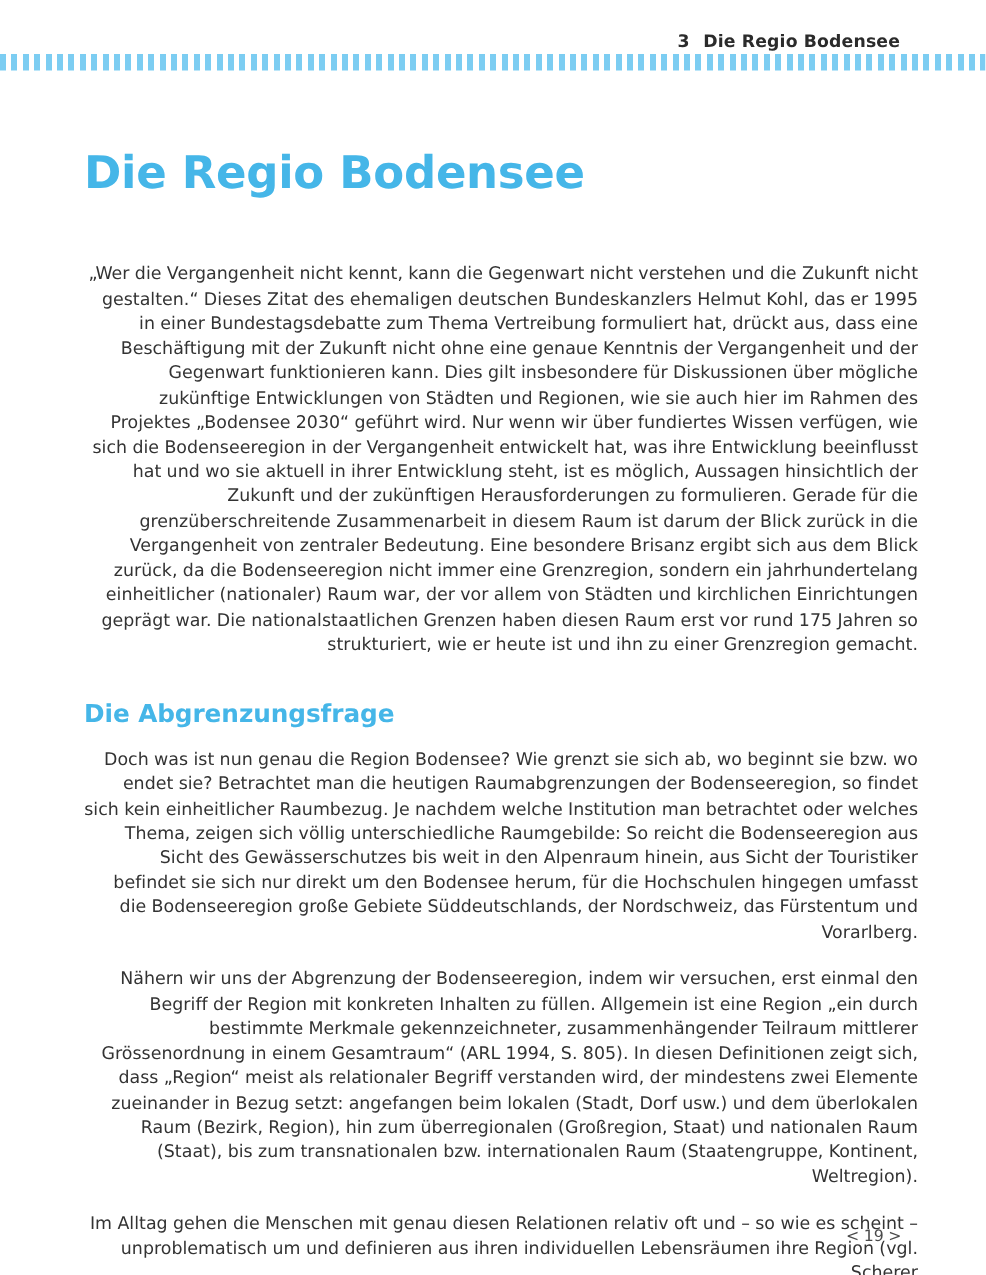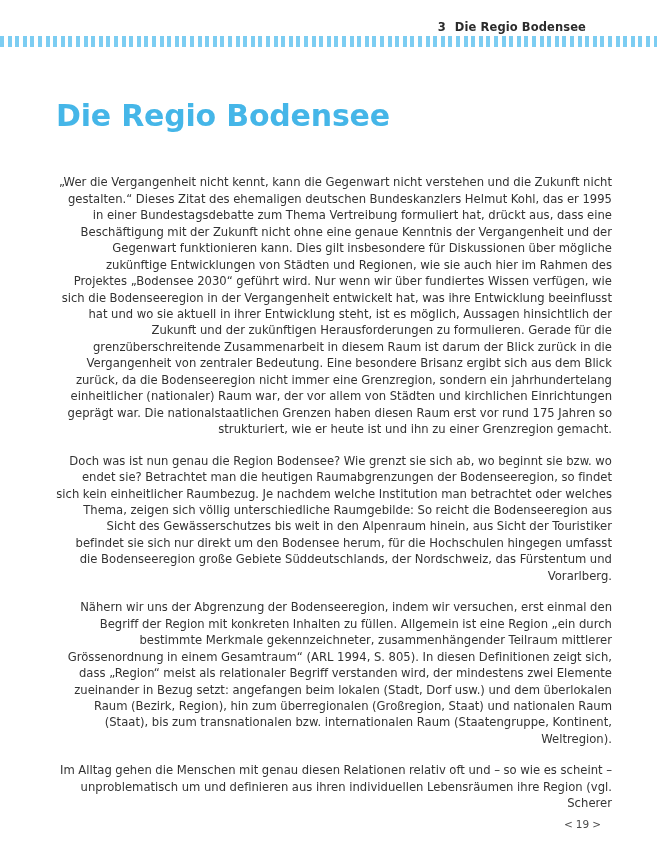--- a/index.html
+++ b/index.html
@@ -19,21 +19,21 @@
     position: relative;
     width: 657px;
     height: 850px;
     box-sizing: border-box;
   }
 
   
   .running-header {
     position: absolute;
     top: 20px;
-    right: 71px;
+    right: 57px;
     font-size: 11.5px;
     color: #2b2b2b;
     letter-spacing: 0.1px;
     white-space: nowrap;
   }
   .running-header .rh-num {
     font-weight: 700;
     margin-right: 9px;
   }
   .running-header .rh-title {
@@ -113,20 +113,21 @@
   </div>
 
   <div class="dash-rule"></div>
 
   <div class="content">
 
     <h1 class="doc-title">Die Regio Bodensee</h1>
 
     <p class="body-text">„Wer die Vergangenheit nicht kennt, kann die Gegenwart nicht verstehen und die Zukunft nicht gestalten.“ Dieses Zitat des ehemaligen deutschen Bundeskanzlers Helmut Kohl, das er 1995 in einer Bundestagsdebatte zum Thema Vertreibung formuliert hat, drückt aus, dass eine Beschäftigung mit der Zukunft nicht ohne eine genaue Kenntnis der Vergangenheit und der Gegenwart funktionieren kann. Dies gilt insbesondere für Diskussionen über mögliche zukünftige Entwicklungen von Städten und Regionen, wie sie auch hier im Rahmen des Projektes „Bodensee 2030“ geführt wird. Nur wenn wir über fundiertes Wissen verfügen, wie sich die Bodenseeregion in der Vergangenheit entwickelt hat, was ihre Entwicklung beeinflusst hat und wo sie aktuell in ihrer Entwicklung steht, ist es möglich, Aussagen hinsichtlich der Zukunft und der zukünftigen Herausforderungen zu formulieren. Gerade für die grenzüberschreitende Zusammenarbeit in diesem Raum ist darum der Blick zurück in die Vergangenheit von zentraler Bedeutung. Eine besondere Brisanz ergibt sich aus dem Blick zurück, da die Bodenseeregion nicht immer eine Grenzregion, sondern ein jahrhundertelang einheitlicher (nationaler) Raum war, der vor allem von Städten und kirchlichen Einrichtungen geprägt war. Die nationalstaatlichen Grenzen haben diesen Raum erst vor rund 175 Jahren so strukturiert, wie er heute ist und ihn zu einer Grenzregion gemacht.</p>
 
+    <h2 class="section-heading">Die Abgrenzungsfrage</h2>
 
     <p class="body-text">Doch was ist nun genau die Region Bodensee? Wie grenzt sie sich ab, wo beginnt sie bzw. wo endet sie? Betrachtet man die heutigen Raumabgrenzungen der Bodenseeregion, so findet sich kein einheitlicher Raumbezug. Je nachdem welche Institution man betrachtet oder welches Thema, zeigen sich völlig unterschiedliche Raumgebilde: So reicht die Bodenseeregion aus Sicht des Gewässerschutzes bis weit in den Alpenraum hinein, aus Sicht der Touristiker befindet sie sich nur direkt um den Bodensee herum, für die Hochschulen hingegen umfasst die Bodenseeregion große Gebiete Süddeutschlands, der Nordschweiz, das Fürstentum und Vorarlberg.</p>
 
     <p class="body-text">Nähern wir uns der Abgrenzung der Bodenseeregion, indem wir versuchen, erst einmal den Begriff der Region mit konkreten Inhalten zu füllen. Allgemein ist eine Region „ein durch bestimmte Merkmale gekennzeichneter, zusammenhängender Teilraum mittlerer Grössenordnung in einem Gesamtraum“ (ARL 1994, S. 805). In diesen Definitionen zeigt sich, dass „Region“ meist als relationaler Begriff verstanden wird, der mindestens zwei Elemente zueinander in Bezug setzt: angefangen beim lokalen (Stadt, Dorf usw.) und dem überlokalen Raum (Bezirk, Region), hin zum überregionalen (Großregion, Staat) und nationalen Raum (Staat), bis zum transnationalen bzw. internationalen Raum (Staatengruppe, Kontinent, Weltregion).</p>
 
     <p class="body-text tight">Im Alltag gehen die Menschen mit genau diesen Relationen relativ oft und – so wie es scheint – unproblematisch um und definieren aus ihren individuellen Lebensräumen ihre Region (vgl. Scherer</p>
 
   </div>
 
   <div class="folio">

